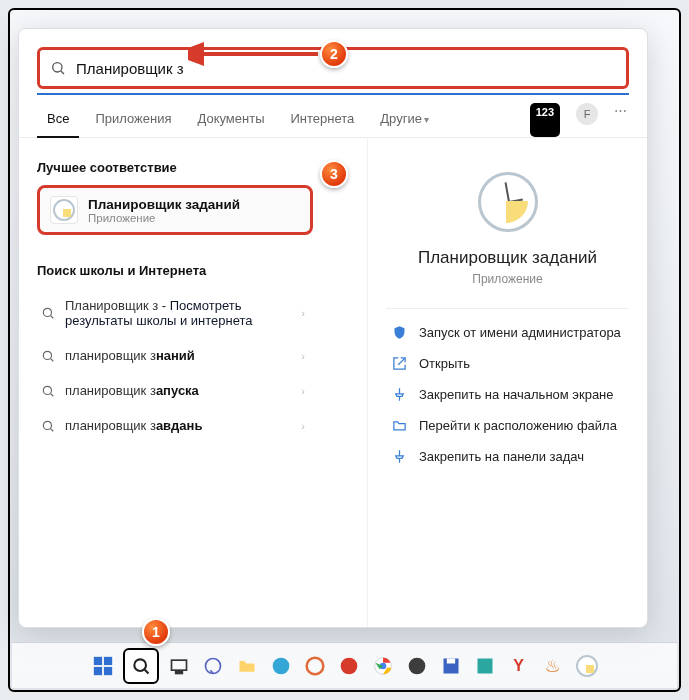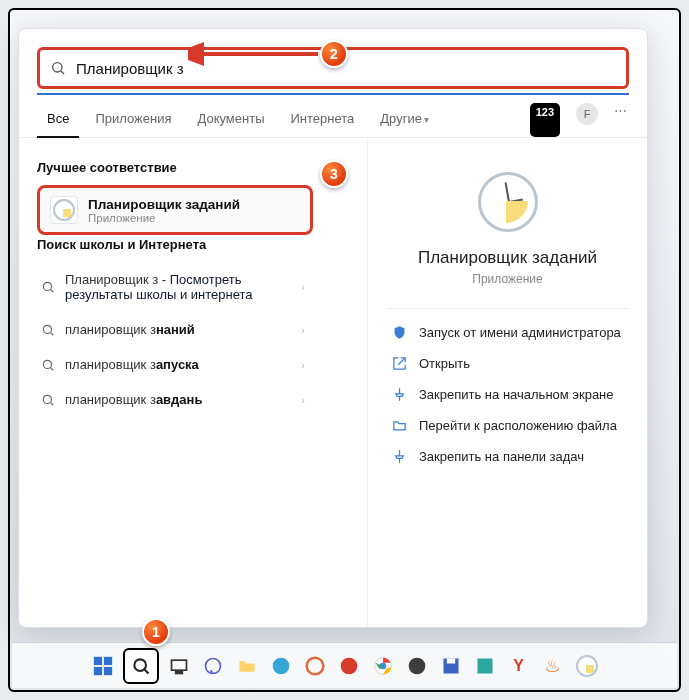--- a/index.html
+++ b/index.html
@@ -211,21 +211,21 @@
         <div class="best-match">
           <div class="icon">
               <div class="small-clock"></div>
             </div>
           <div>
             <div class="bm-title">Планировщик заданий</div>
             <div class="bm-sub">Приложение</div>
           </div>
         </div>
 
-        <div class="section-h" style="margin-top:2px;">Поиск школы и Интернета</div>
+        <div class="section-h" style="margin-top:28px;">Поиск школы и Интернета</div>
 
         <div class="sug">
           <div class="le">
             <svg class="mag" viewBox="0 0 24 24" fill="none" stroke="currentColor" stroke-width="2">
                 <circle cx="11" cy="11" r="7"></circle>
                 <line x1="21" y1="21" x2="16.5" y2="16.5"></line>
               </svg>
             <div style="max-width:210px;"><span>Планировщик з</span><span class="gray"> - Посмотреть результаты школы и интернета</span></div>
           </div>
           <span class="chev">›</span>

